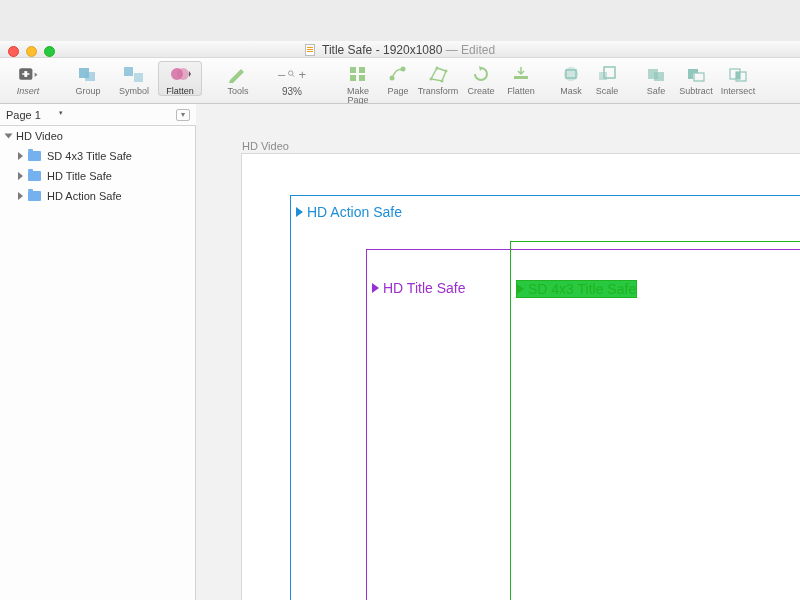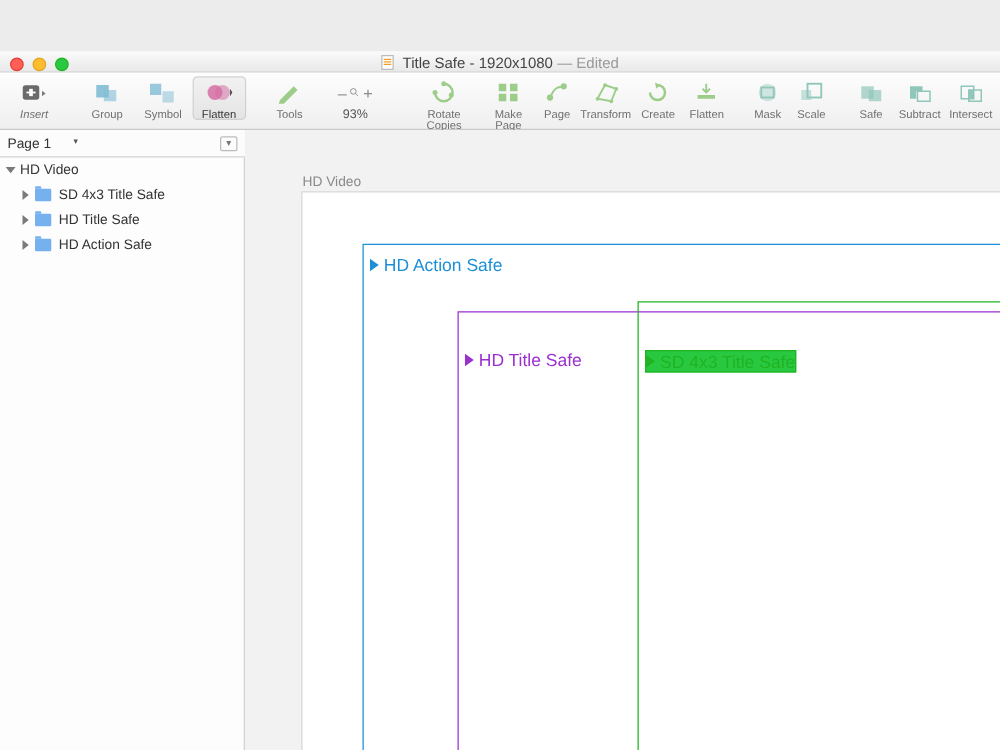--- a/index.html
+++ b/index.html
@@ -151,31 +151,20 @@
           <circle cx="6" cy="6" r="5" fill="none" stroke="#555" stroke-width="1.5"></circle>
           <line x1="10" y1="10" x2="14" y2="14" stroke="#555" stroke-width="1.5"></line>
         </svg>
       <span style="font-size:13px;color:#666;">+</span>
     </div>
     <span class="lbl zoom-val">93%</span>
   </div>
 
   <div class="tb-sep"></div>
 
-  <div class="tb-item" style="width:58px">
-    <div class="ic">
-      <svg viewBox="0 0 22 20">
-          <path d="M11 3 a7 7 0 1 1 -7 7" fill="none" stroke="#7fbf65" stroke-width="2"></path>
-          <circle cx="11" cy="3" r="2" class="g-green"></circle>
-          <circle cx="4" cy="10" r="2" class="g-green"></circle>
-          <circle cx="17" cy="12" r="2" class="g-green"></circle>
-        </svg>
-    </div>
-    <span class="lbl">Rotate Copies</span>
-  </div>
 
   <div class="tb-item">
     <div class="ic">
       <svg viewBox="0 0 22 20">
           <rect x="3" y="3" width="6" height="6" class="g-green"></rect>
           <rect x="12" y="3" width="6" height="6" class="g-green"></rect>
           <rect x="3" y="11" width="6" height="6" class="g-green"></rect>
           <rect x="12" y="11" width="6" height="6" class="g-green"></rect>
         </svg>
     </div>

